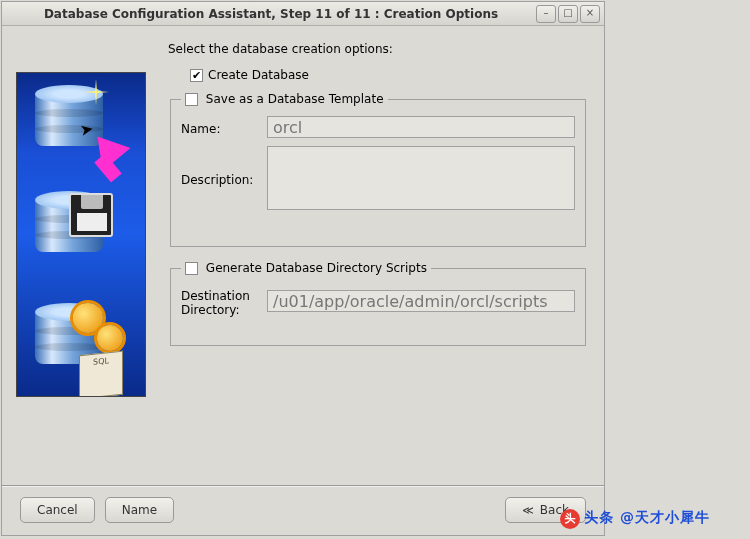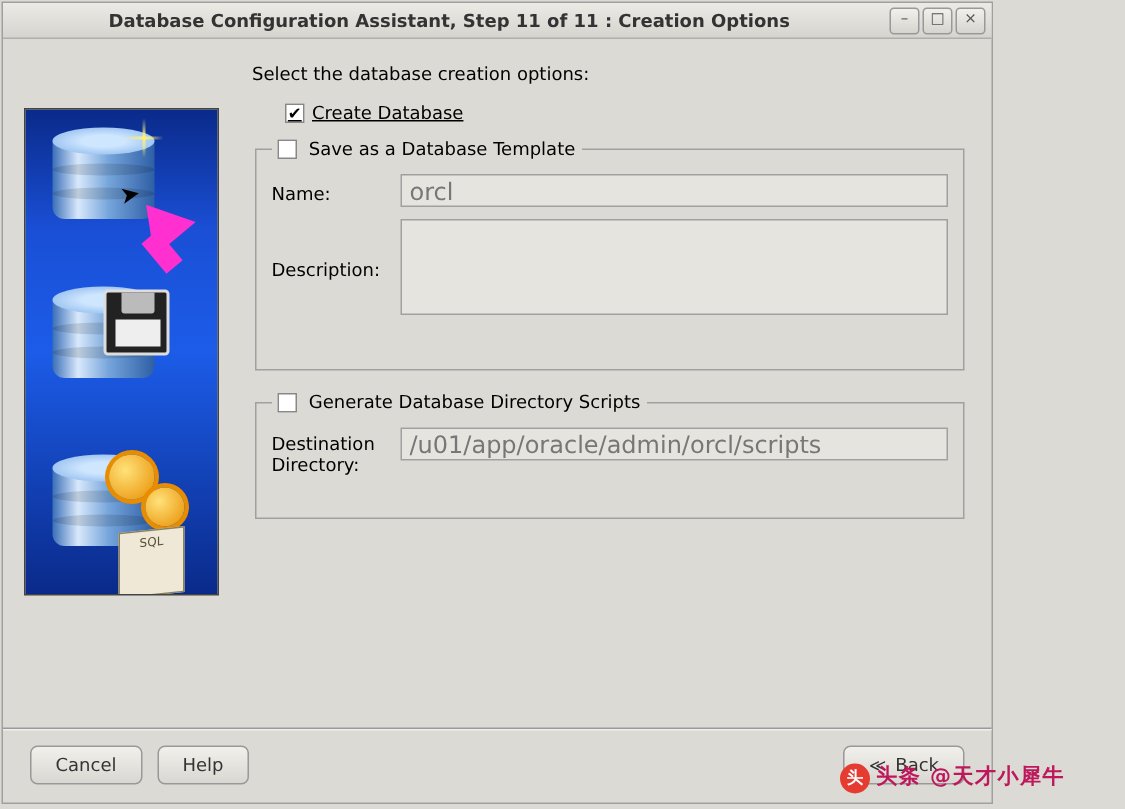--- a/index.html
+++ b/index.html
@@ -8,21 +8,21 @@
     font-family: "DejaVu Sans", "Liberation Sans", Arial, sans-serif;
     font-size: 12px;
     background: #dcdad5;
     width: 750px;
     height: 539px;
     overflow: hidden;
     color: #000;
   }
   .window {
     border: 1px solid #a0a0a0;
-    width: 661px;
+    width: 604px;
     height: 535px;
     margin: 1px;
     background: #dcdad5;
     display: flex;
     flex-direction: column;
   }
   .titlebar {
     height: 24px;
     background: linear-gradient(to bottom, #eceae5, #d6d4cf);
     border-bottom: 1px solid #b0aea9;
@@ -142,57 +142,57 @@
     position:absolute; top:280px; left:62px; width:44px; height:44px;
     background:#efe8d6; border:1px solid #8a8160; transform: skewY(-6deg);
     font-size:8px; color:#5a523a; text-align:center; padding-top:3px;
   }
   .main {
     flex: 1;
     display: flex;
     flex-direction: column;
   }
   .instr { margin: 6px 0 12px 2px; }
-  .chk-row { display:flex; align-items:center; gap:5px; margin-left:24px; margin-bottom:10px;text-decoration:underline;}
+  .chk-row { display:flex; align-items:center; gap:5px; margin-left:24px; margin-bottom:10px;}
   .chkbox {
     width:13px; height:13px; border:1px solid #888; background:#fff; display:inline-flex;
     align-items:center; justify-content:center; font-size:11px; line-height:11px;
   }
   .chkbox.checked::after{ content:"✔"; color:#000; font-size:11px;}
   fieldset {
     border:1px solid #a0a0a0; background: #dcdad5; margin: 0 4px 14px 4px; padding: 10px 10px 28px 10px;
   }
   legend { padding: 0 4px; }
   legend .chkbox{ vertical-align: middle; margin-right:4px;}
   .form-row { display:flex; align-items:center; gap:8px; margin-bottom:8px;}
   .form-label { width:78px; padding-top:4px;}
   input.tf {
     flex:1; height:22px; border:1px solid #a0a0a0; background:#e6e4df;
     padding: 2px 5px; font-family:inherit; font-size:16px; color:#777;
   }
   textarea.ta {
     flex:1; height:64px; border:1px solid #a0a0a0; background:#e6e4df; resize:none;
     padding: 3px 5px; font-family:inherit; font-size:12px; color:#777;
   }
-  .browse-row { display:flex; gap:8px;}
+  .browse-row { display:flex; align-items:center; gap:8px;}
   .btn {
     height:26px; border:1px solid #999; background: linear-gradient(to bottom,#f2f0eb,#d9d7d2);
     border-radius: 5px; padding: 0 16px; font-family:inherit; font-size:12px; cursor:pointer;
     display:inline-flex; align-items:center; gap:6px; color:#333;
   }
   .btn:disabled, .btn.disabled { color:#9a9893; }
   .footer {
     border-top: 2px groove #eee;
     padding: 10px 18px 12px 18px;
     display:flex; 
   }
   .footer .spacer{flex:1;}
   .chev-l, .chev-r { font-size:11px; }
   .watermark {
-    position:absolute; right:40px; bottom:12px; font-size:14px; color:#be185d; font-weight:bold;
+    position:absolute; right:40px; bottom:12px; font-size:14px; color:#1d4ed8; font-weight:bold;
     letter-spacing:1px; pointer-events:none;
   }
   .wm-logo {
     position:absolute; right:170px; bottom:10px; width:20px;height:20px;border-radius:50%;
     background:#e63b31; color:#fff; font-size:11px; line-height:20px; text-align:center; font-weight:bold;
     pointer-events:none;
   }
   .cursor {
     position:absolute; top:120px; left:80px; font-size:16px; color:#000; pointer-events:none;
     transform: rotate(-10deg);
@@ -272,21 +272,21 @@
 Directory:</div>
           <input class="tf" disabled="" value="/u01/app/oracle/admin/orcl/scripts" style="">
         </div>
       </fieldset>
     </div>
   </div>
 
   <div class="footer">
     <button class="btn">Cancel</button>
     <span style="width:10px;"></span>
-    <button class="btn">Help</button>
+    <button class="btn">Name</button>
     <div class="spacer"></div>
     <button class="btn">
       <span class="chev-l">≪</span>
       <span>Back</span>
     </button>
   </div>
 </div>
 
 <div class="cursor">➤</div>
 <div class="wm-logo">头</div>

